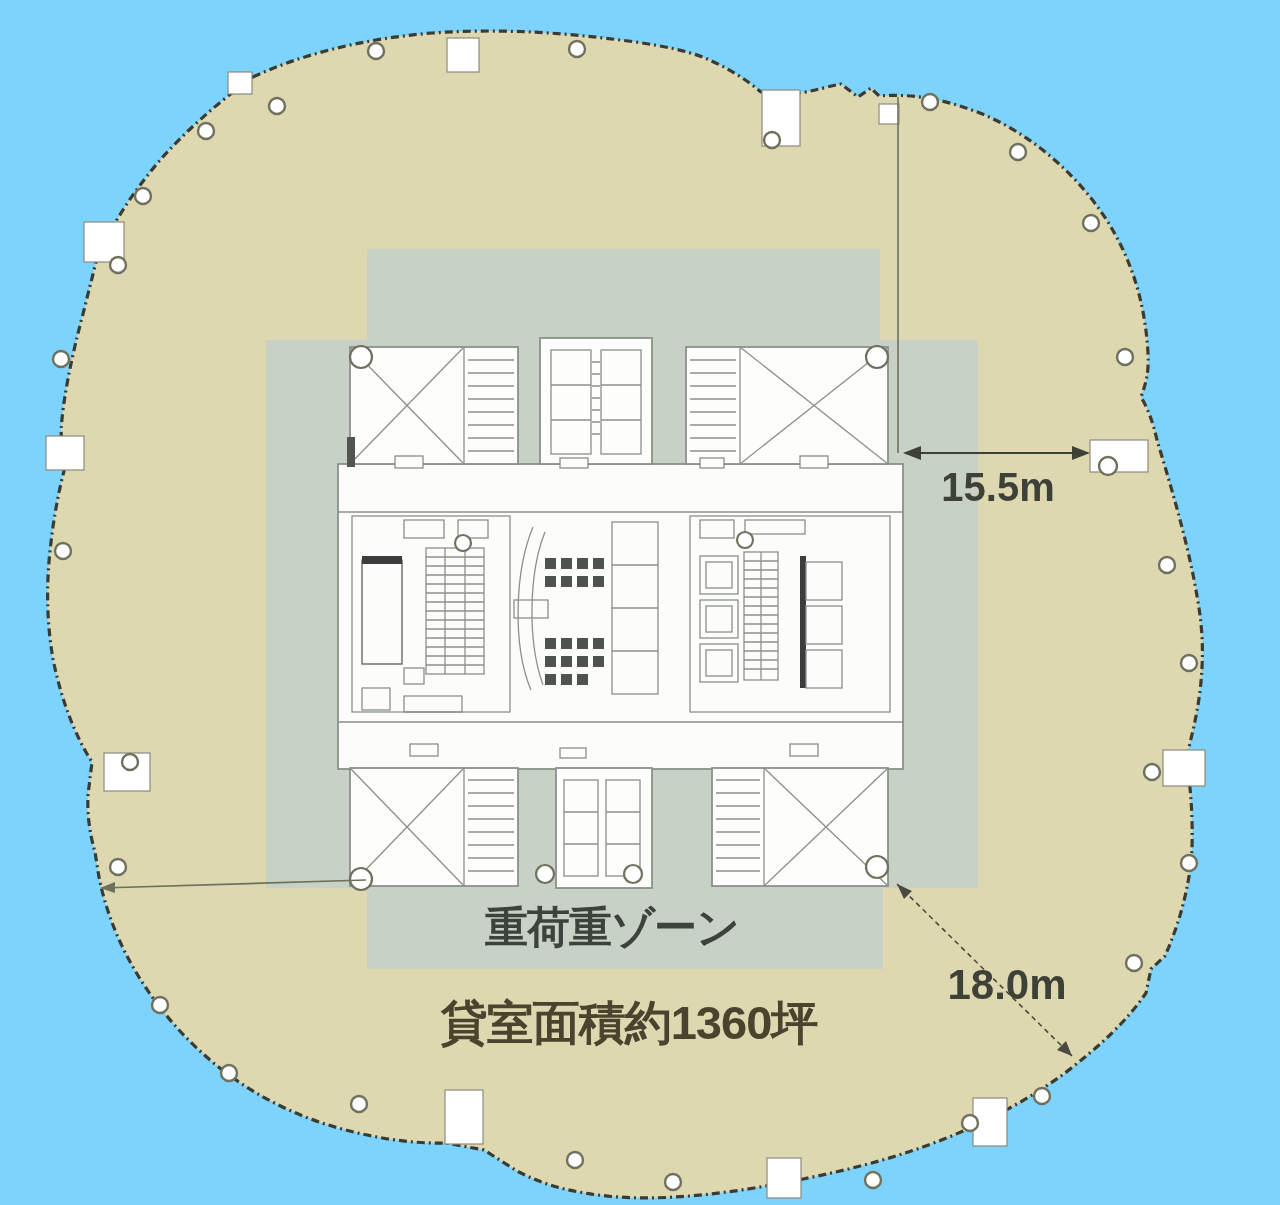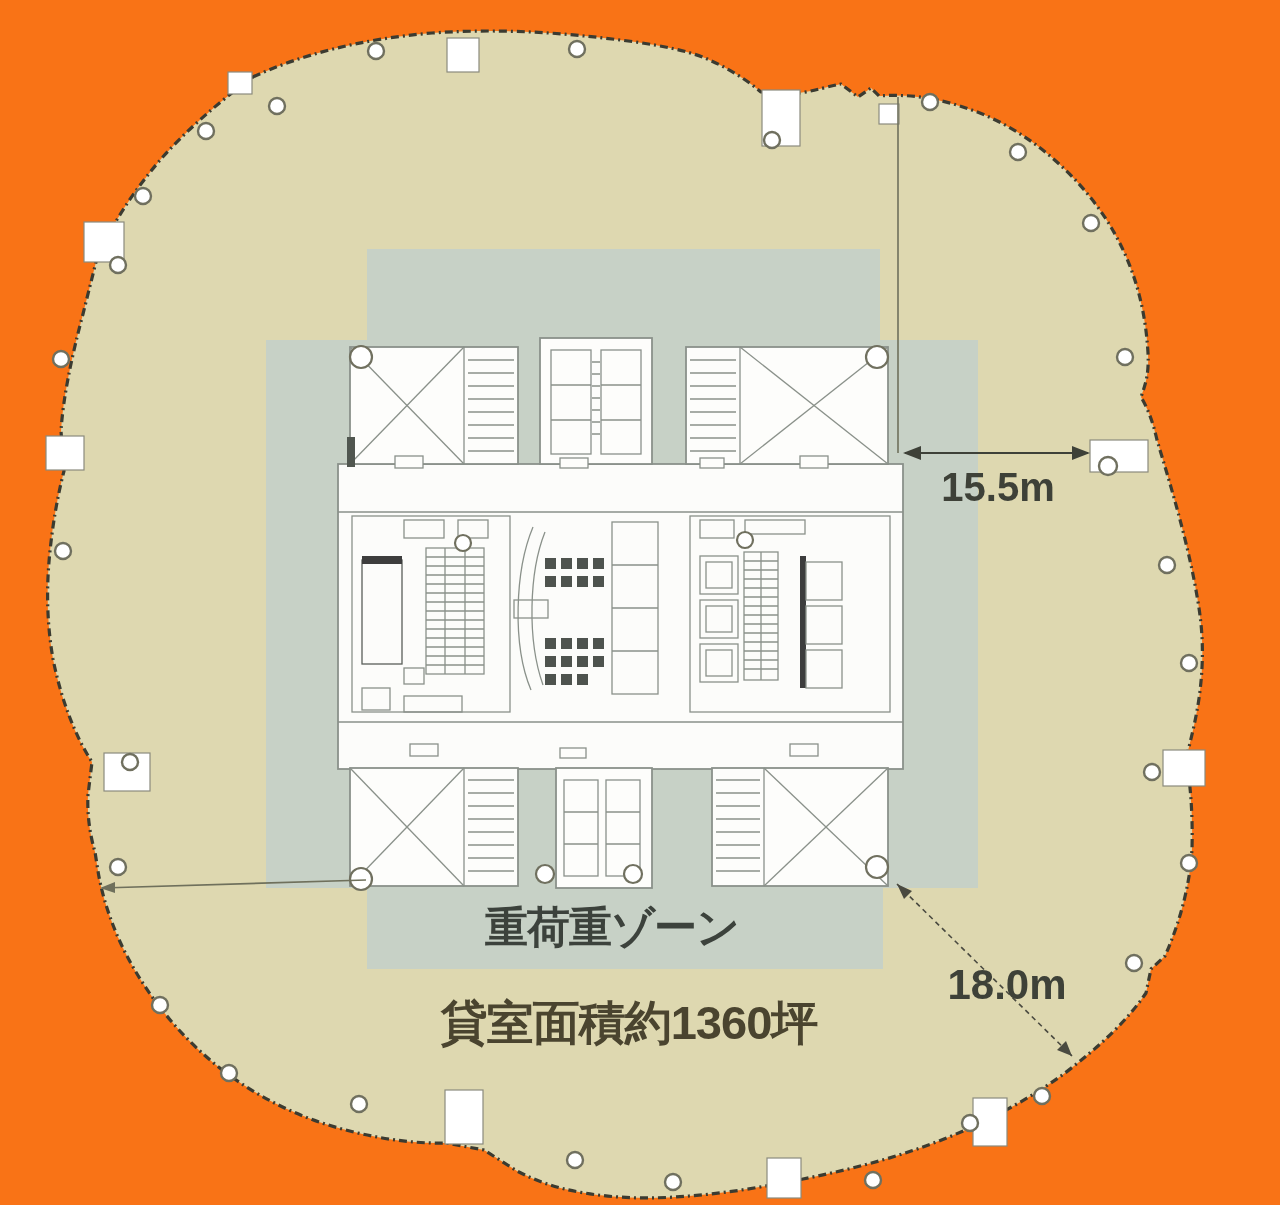--- a/index.html
+++ b/index.html
@@ -1,17 +1,17 @@
 <!DOCTYPE html>
 <html><head>
 <meta charset="utf-8">
 <style>
   html,body{margin:0;padding:0;background:#ffffff;}
   .stage{
-    position:relative;width:1280px;height:1205px;background:#f97316;overflow:hidden;
+    position:relative;width:1280px;height:1205px;background:#7dd3fc;overflow:hidden;
     font-family:"Liberation Sans","DejaVu Sans",sans-serif;
   }
   svg{position:absolute;left:0;top:0;}
   text{font-family:"Liberation Sans","DejaVu Sans",sans-serif;font-weight:bold;}
 </style>
 </head>
 <body>
 
 <div class="stage">
 <svg width="1280" height="1205" viewBox="0 0 1280 1205">

